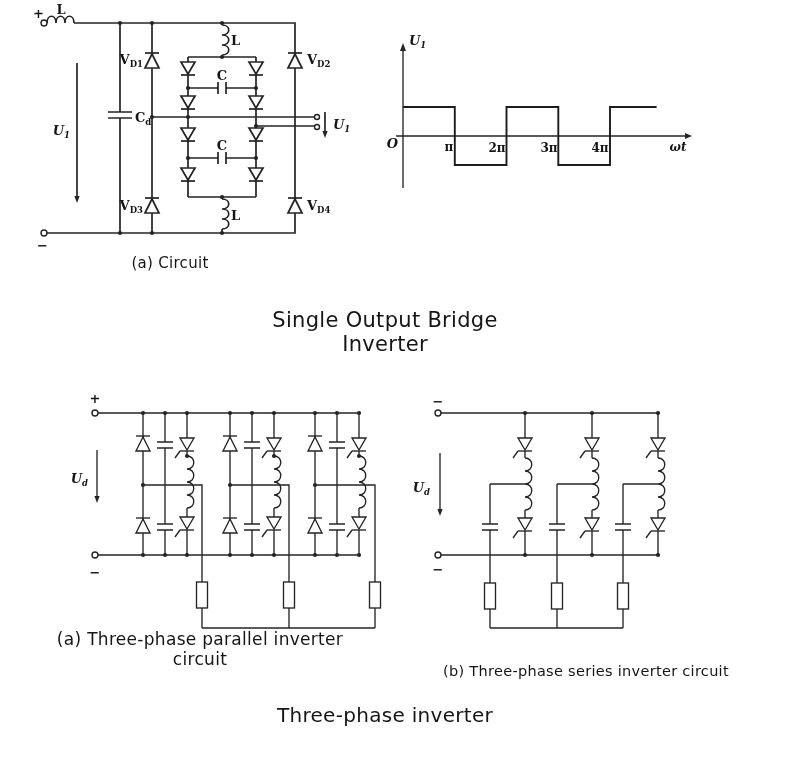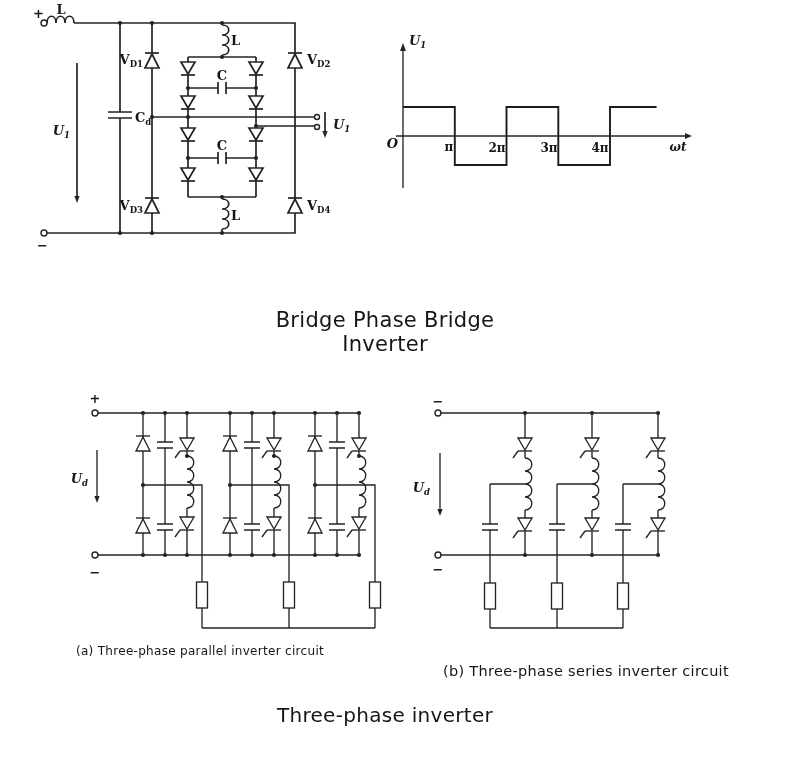--- a/index.html
+++ b/index.html
@@ -399,17 +399,18 @@
           <circle cx="658" cy="413" r="2.1" class="dotf"></circle>
           <circle cx="658" cy="555" r="2.1" class="dotf"></circle>
           <path d="M490,628 H623" class="w"></path>
         </g>
       <text class="lbl" x="438" y="406" text-anchor="middle">−</text>
       <text class="lbl" x="438" y="574" text-anchor="middle">−</text>
       <text class="lbl ital" x="430" y="492" text-anchor="end"><tspan>U</tspan><tspan class="sub" dy="3">d</tspan></text>
     </g>
   </svg>
 
-  <div class="cap" style="left:230px;top:308px;width:310px;font-size:21px;">Bridge Phase Bridge Inverter</div>
-  <div class="cap" style="left:45px;top:644px;width:310px;font-size:12px;">(a) Three-phase parallel inverter circuit</div>
+  <div class="cap" style="left:90px;top:254px;width:160px;font-size:15px;">(a) Circuit</div>
+  <div class="cap" style="left:230px;top:308px;width:310px;font-size:21px;">Single Output Bridge Inverter</div>
+  <div class="cap" style="left:45px;top:629px;width:310px;font-size:17px;">(a) Three-phase parallel inverter circuit</div>
   <div class="cap" style="left:430px;top:663px;width:312px;font-size:14.5px;">(b) Three-phase series inverter circuit</div>
   <div class="cap" style="left:235px;top:703px;width:300px;font-size:20px;">Three-phase inverter</div>
 </div>
 
 </body></html>

